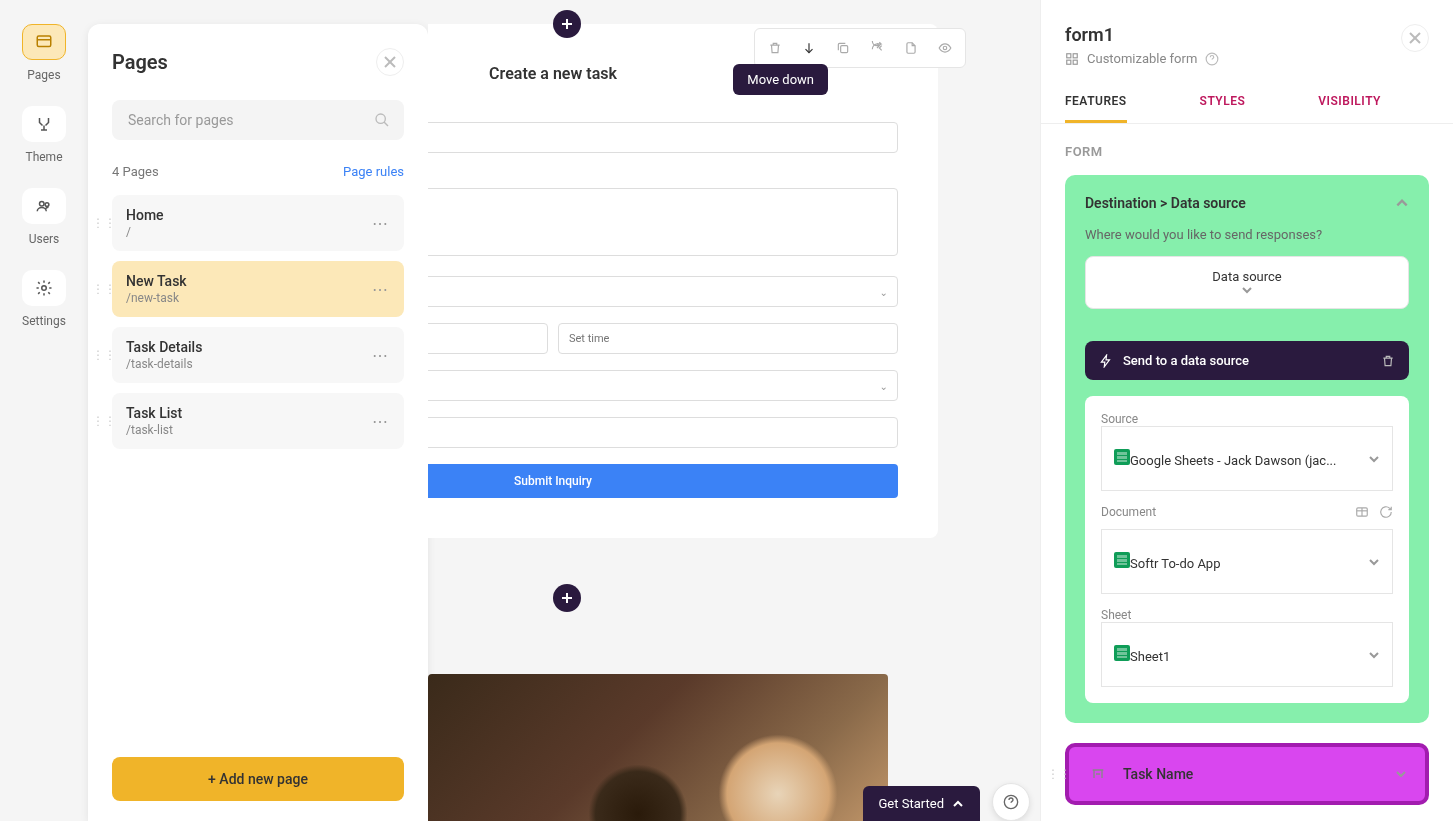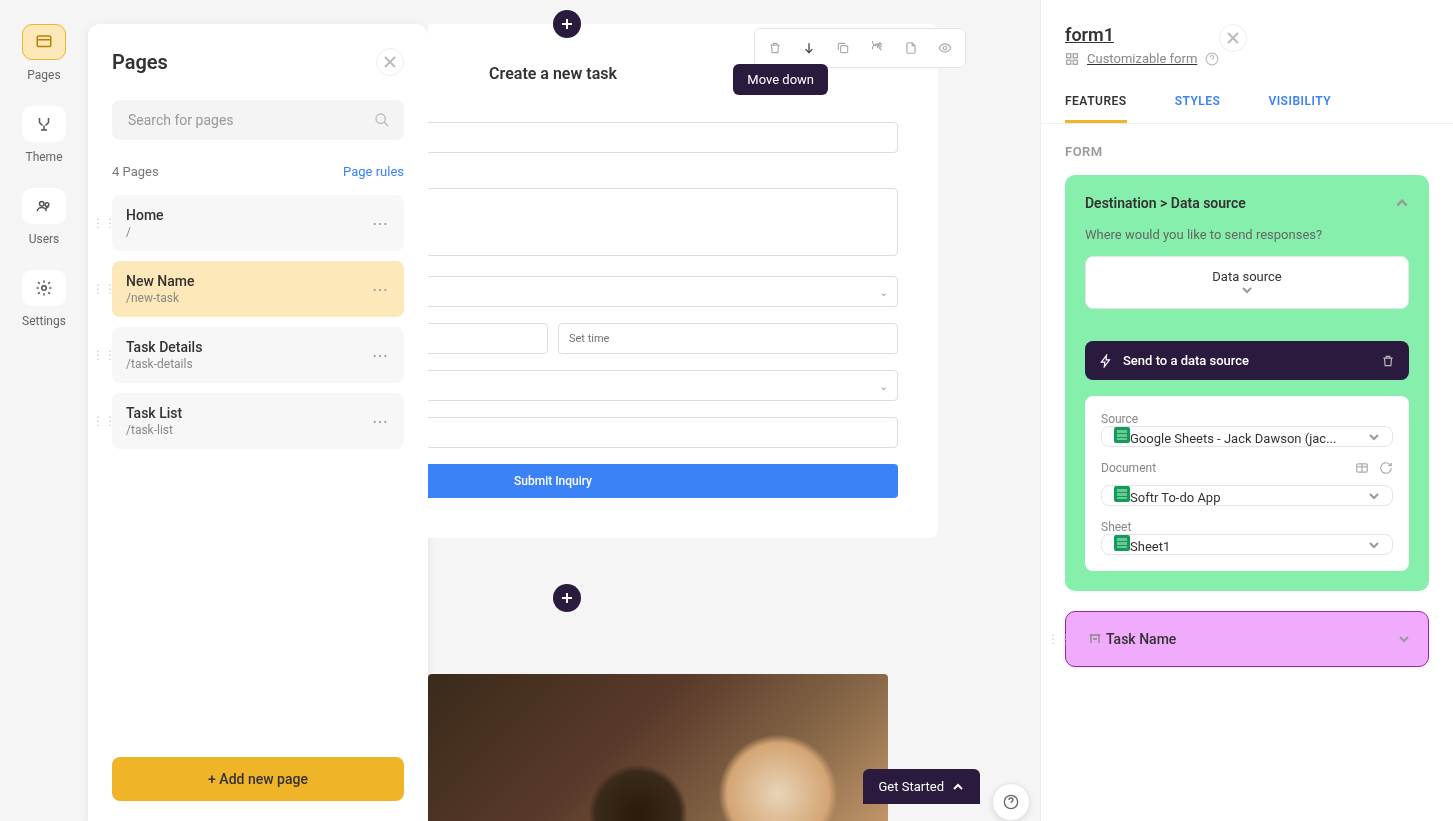--- a/index.html
+++ b/index.html
@@ -53,56 +53,56 @@
 .select-arrow { position: absolute; right: 10px; top: 50%; transform: translateY(-50%); font-size: 10px; color: #999; }
 .date-row { display: flex; gap: 10px; }
 .date-row .field-input { flex: 1; }
 .time-input { width: 100px; }
 .submit-btn { width: 100%; background: #3b82f6; color: #fff; border: none; border-radius: 4px; padding: 10px; font-size: 12px; font-weight: 500; cursor: pointer; }
 
 .image-block { position: absolute; left: 0; top: 674px; width: 460px; height: 200px; background: linear-gradient(135deg, #3a2a1a 0%, #5a3a2a 40%, #8a6a4a 70%, #d4a574 100%); border-radius: 4px; overflow: hidden; }
 .image-block::before { content: ''; position: absolute; right: 50px; bottom: 20px; width: 120px; height: 120px; background: radial-gradient(circle, #e8d4b8 0%, #d4a574 60%, transparent 70%); border-radius: 50%; }
 .image-block::after { content: ''; position: absolute; left: 160px; bottom: 10px; width: 100px; height: 100px; background: radial-gradient(circle, #2a1a0a 0%, #3a2a1a 60%, transparent 70%); border-radius: 50%; }
 
-.get-started-btn { position: absolute; bottom: 17px; right: 60px; background: #2a1a3e; color: #fff; padding: 10px 16px; border-radius: 6px 6px 0 0; font-size: 13px; display: flex; align-items: center; gap: 8px; cursor: pointer; }
+.get-started-btn { position: absolute; bottom: 0; right: 60px; background: #2a1a3e; color: #fff; padding: 10px 16px; border-radius: 6px 6px 0 0; font-size: 13px; display: flex; align-items: center; gap: 8px; cursor: pointer; }
 .help-btn { position: absolute; bottom: 0; right: 10px; width: 38px; height: 38px; background: #fff; border: 1px solid #e5e5e5; border-radius: 50%; display: flex; align-items: center; justify-content: center; cursor: pointer; box-shadow: 0 2px 6px rgba(0,0,0,0.1); }
 
 
 .inspector { position: absolute; right: 0; top: 0; width: 413px; height: 100%; background: #fff; border-left: 1px solid #eee; display: flex; flex-direction: column; }
-.inspector-header { padding: 24px 24px 16px; display: flex; justify-content: flex-start; align-items: flex-start; text-decoration: underline; }
+.inspector-header { padding: 24px 24px 16px; display: flex; justify-content: space-between; align-items: flex-start; }
 .block-name { font-size: 18px; font-weight: 600; margin-bottom: 6px; }
 .block-type-row { display: flex; align-items: center; gap: 8px; color: #888; font-size: 13px; }
 .close-inspector { color: #bbb; width: 28px; height: 28px; border: 1px solid #eee; border-radius: 50%; display: flex; align-items: center; justify-content: center; cursor: pointer; }
-.tabs { display: flex; border-bottom: 1px solid #eee; padding: 0 24px; }
-.tab { padding: 12px 0; margin-right: 48px; font-size: 12px; font-weight: 600; color: #3b82f6; cursor: pointer; letter-spacing: 0.5px; }
+.tabs { display: flex; border-bottom: 1px solid #eee; padding: 0 24px; justify-content: space-between; }
+.tab { padding: 12px 0; margin-right: 48px; font-size: 12px; font-weight: 600; color: #be185d; cursor: pointer; letter-spacing: 0.5px; }
 .tab.active { color: #333; border-bottom: 3px solid #f0b429; }
 .inspector-body { flex: 1; overflow-y: auto; padding: 20px 24px; }
 .section-label { font-size: 13px; color: #999; font-weight: 600; letter-spacing: 0.5px; margin-bottom: 16px; }
 
 .accordion-card { background: #86efac; border-radius: 10px; padding: 20px; margin-bottom: 20px; }
 .accordion-header { display: flex; justify-content: space-between; align-items: center; margin-bottom: 16px; }
 .accordion-title { font-size: 14px; font-weight: 600; color: #333; }
 .accordion-sub { font-size: 13px; color: #666; margin-bottom: 14px; }
 .dropdown { background: #fff; border: 1px solid #e5e5e5; border-radius: 8px; padding: 12px 14px; display: flex; justify-content: space-between; align-items: center; font-size: 13px; cursor: pointer; margin-bottom: 14px; flex-direction: column; }
 
 .action-bar { background: #2a1a3e; color: #fff; border-radius: 8px; padding: 12px 14px; display: flex; align-items: center; gap: 10px; margin-bottom: 16px; margin-top: 32px; }
 .action-bar-title { flex: 1; font-size: 13px; font-weight: 500; }
 .action-delete { color: #bbb; cursor: pointer; }
 
 .sub-section { background: #fff; border-radius: 8px; padding: 16px; }
 .sub-label-row { display: flex; justify-content: space-between; align-items: center; margin-bottom: 10px; }
 .sub-label { font-size: 12px; color: #888; }
 .sub-icons { display: flex; gap: 10px; color: #aaa; }
-.mini-dropdown { border: 1px solid #e5e5e5; border-radius: 8px; padding: 0 12px; display: flex; align-items: center; gap: 10px; font-size: 13px; justify-content: space-between; cursor: pointer; margin-bottom: 14px; }
+.mini-dropdown { border: 1px solid #e5e5e5; border-radius: 0; padding: 22px 12px; display: flex; align-items: center; gap: 10px; font-size: 13px; justify-content: space-between; cursor: pointer; margin-bottom: 14px; }
 .mini-dropdown:last-child { margin-bottom: 0; }
 .sheets-icon { width: 16px; height: 16px; background: #0f9d58; border-radius: 2px; display: inline-block; flex-shrink: 0; position: relative; }
 .sheets-icon::after { content: ''; position: absolute; inset: 3px; background: #fff; clip-path: polygon(0 0, 100% 0, 100% 30%, 0 30%, 0 40%, 100% 40%, 100% 70%, 0 70%, 0 80%, 100% 80%, 100% 100%, 0 100%); opacity: 0.4; }
 
 .field-card-wrap { position: relative; }
-.field-card { background: #f0abfc; border: 1px solid #a21caf; border-radius: 10px; padding: 16px 18px; display: flex; align-items: center; }
+.field-card { background: #d946ef; border: 4px solid #a21caf; border-radius: 10px; padding: 16px 18px; display: flex; align-items: center; gap: 14px; }
 .field-card-icon { width: 22px; height: 22px; display: flex; align-items: center; justify-content: center; color: #999; }
 .field-card-title { flex: 1; font-size: 14px; font-weight: 500; }
 .field-drag { position: absolute; left: -18px; top: 50%; transform: translateY(-50%); color: #ccc; font-size: 12px; }
 
 svg { display: block; }
 </style>
 </head>
 <body>
 
 <div class="left-sidebar">
@@ -175,21 +175,21 @@
           <span class="page-name">Home</span>
           <span class="page-path">/</span>
         </div>
         <span class="page-menu">⋯</span>
       </div>
     </div>
     <div class="page-item-wrap">
       <span class="drag-handle">⋮⋮</span>
       <div class="page-item selected">
         <div class="page-info">
-          <span class="page-name">New Name</span>
+          <span class="page-name">New Task</span>
           <span class="page-path">/new-task</span>
         </div>
         <span class="page-menu">⋯</span>
       </div>
     </div>
     <div class="page-item-wrap">
       <span class="drag-handle">⋮⋮</span>
       <div class="page-item">
         <div class="page-info">
           <span class="page-name">Task Details</span>

